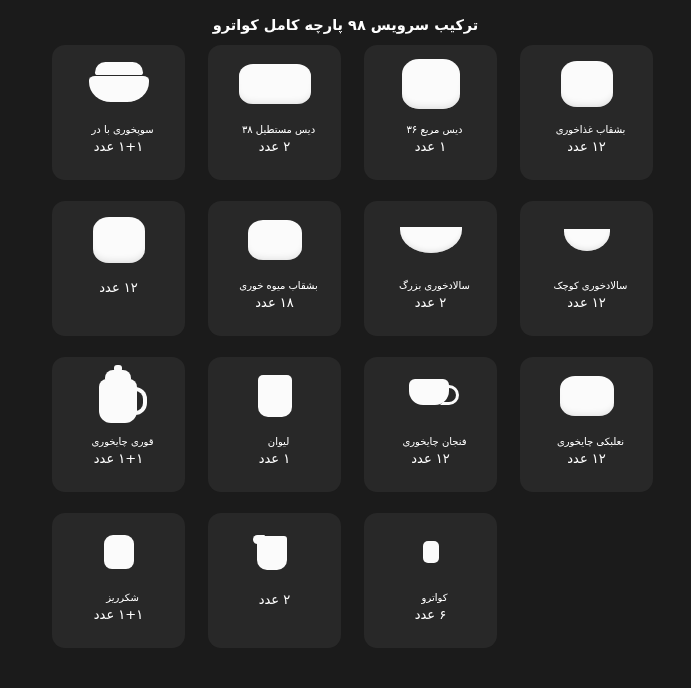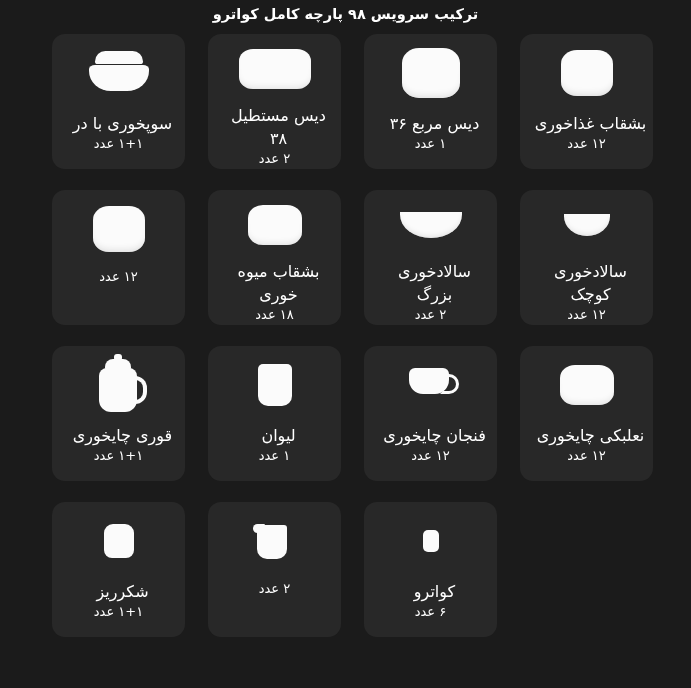--- a/index.html
+++ b/index.html
@@ -19,21 +19,21 @@
     height: 688px;
     box-sizing: border-box;
     background: #1b1b1b;
     position: relative;
   }
   .title {
     text-align: center;
     font-size: 14.5px;
     font-weight: bold;
     color: #ffffff;
-    padding-top: 6px;
+    padding-top: 17px;
     padding-bottom: 12px;
     letter-spacing: 0px;
     direction: rtl;
   }
   .grid {
     display: flex;
     flex-wrap: wrap;
     justify-content: flex-start;
     padding: 0 38px;
     box-sizing: border-box;
@@ -58,21 +58,21 @@
   }
   .art {
     height: 78px;
     width: 100%;
     display: flex;
     align-items: center;
     justify-content: center;
     position: relative;
   }
   .label {
-    font-size: 16px;
+    font-size: 10px;
     color: #ffffff;
     text-align: center;
     line-height: 1.45;
     direction: rtl;
     padding: 0 6px;
     margin-left: 8px;
   }
   .count {
     font-size: 13px;
     color: #ffffff;

